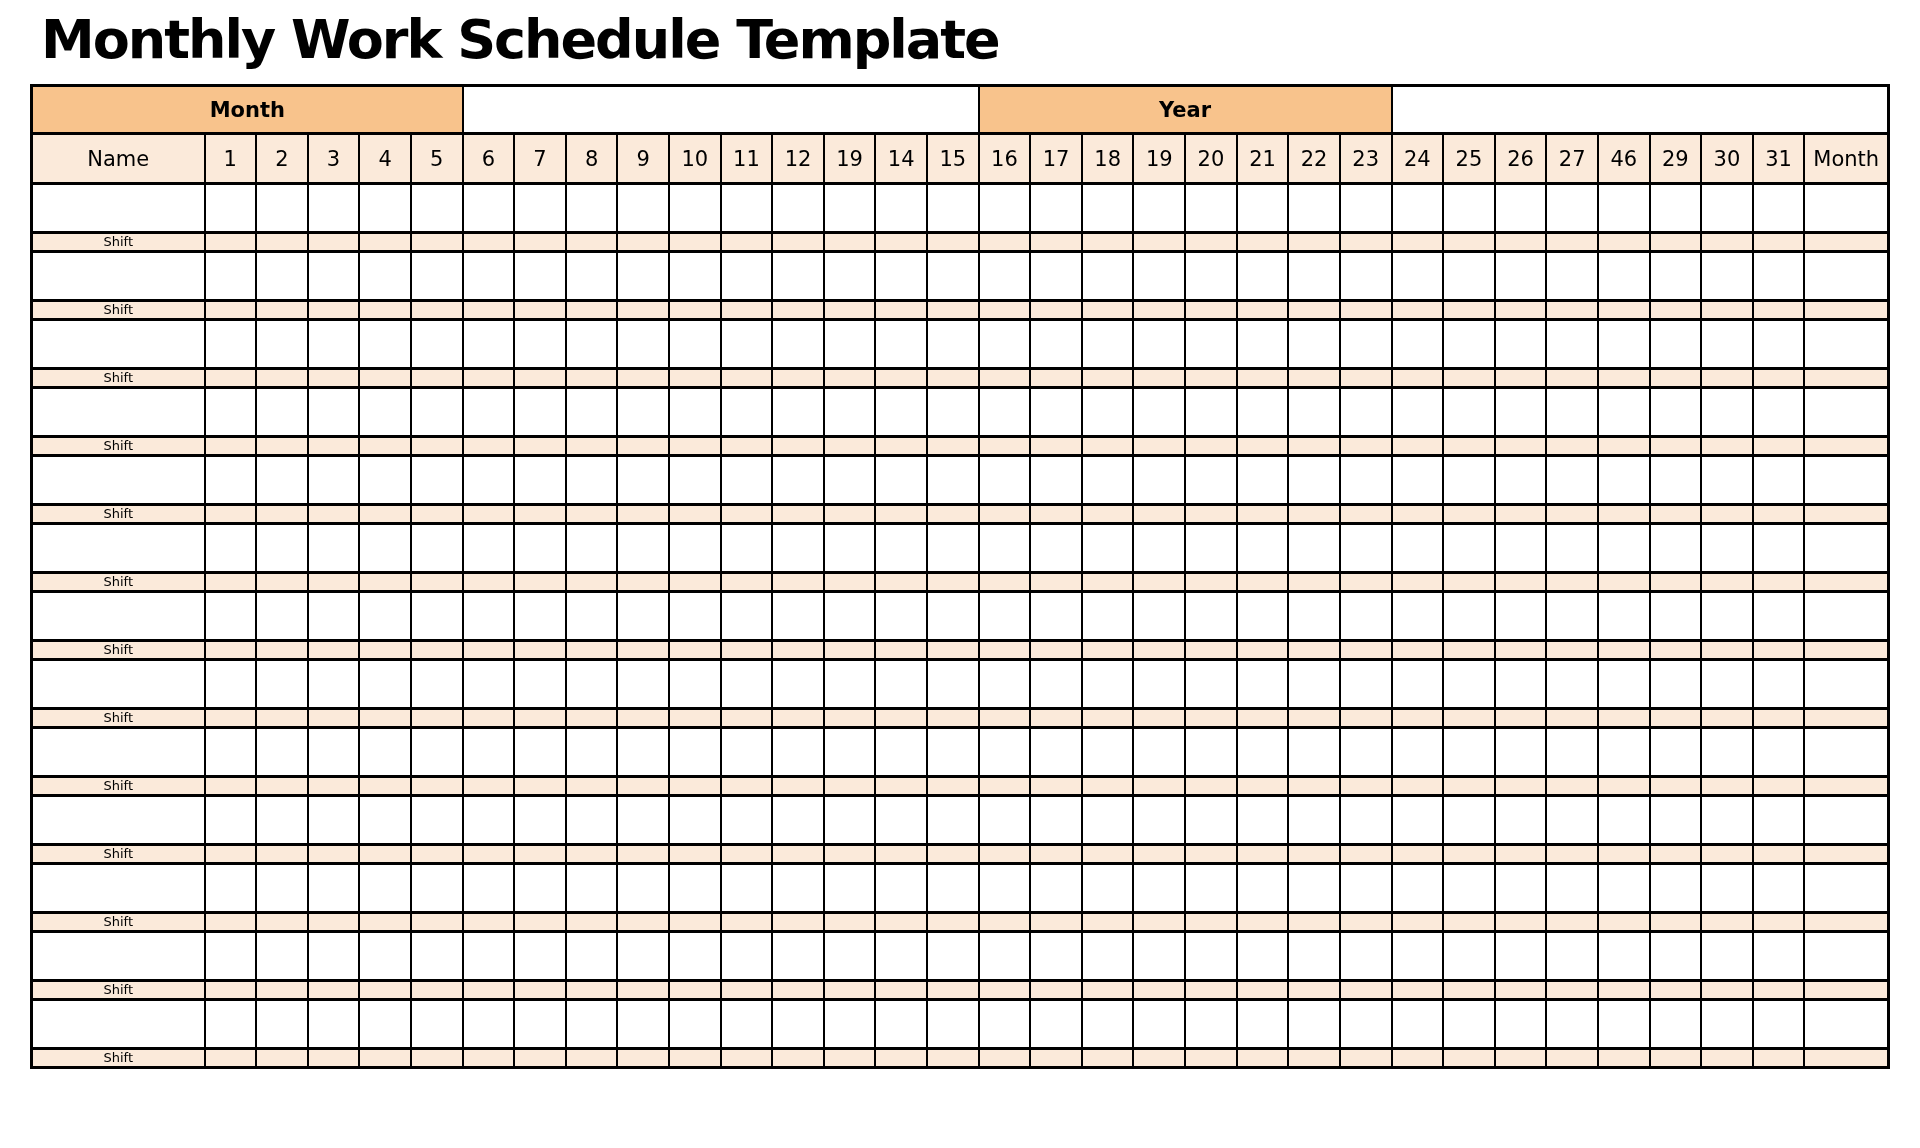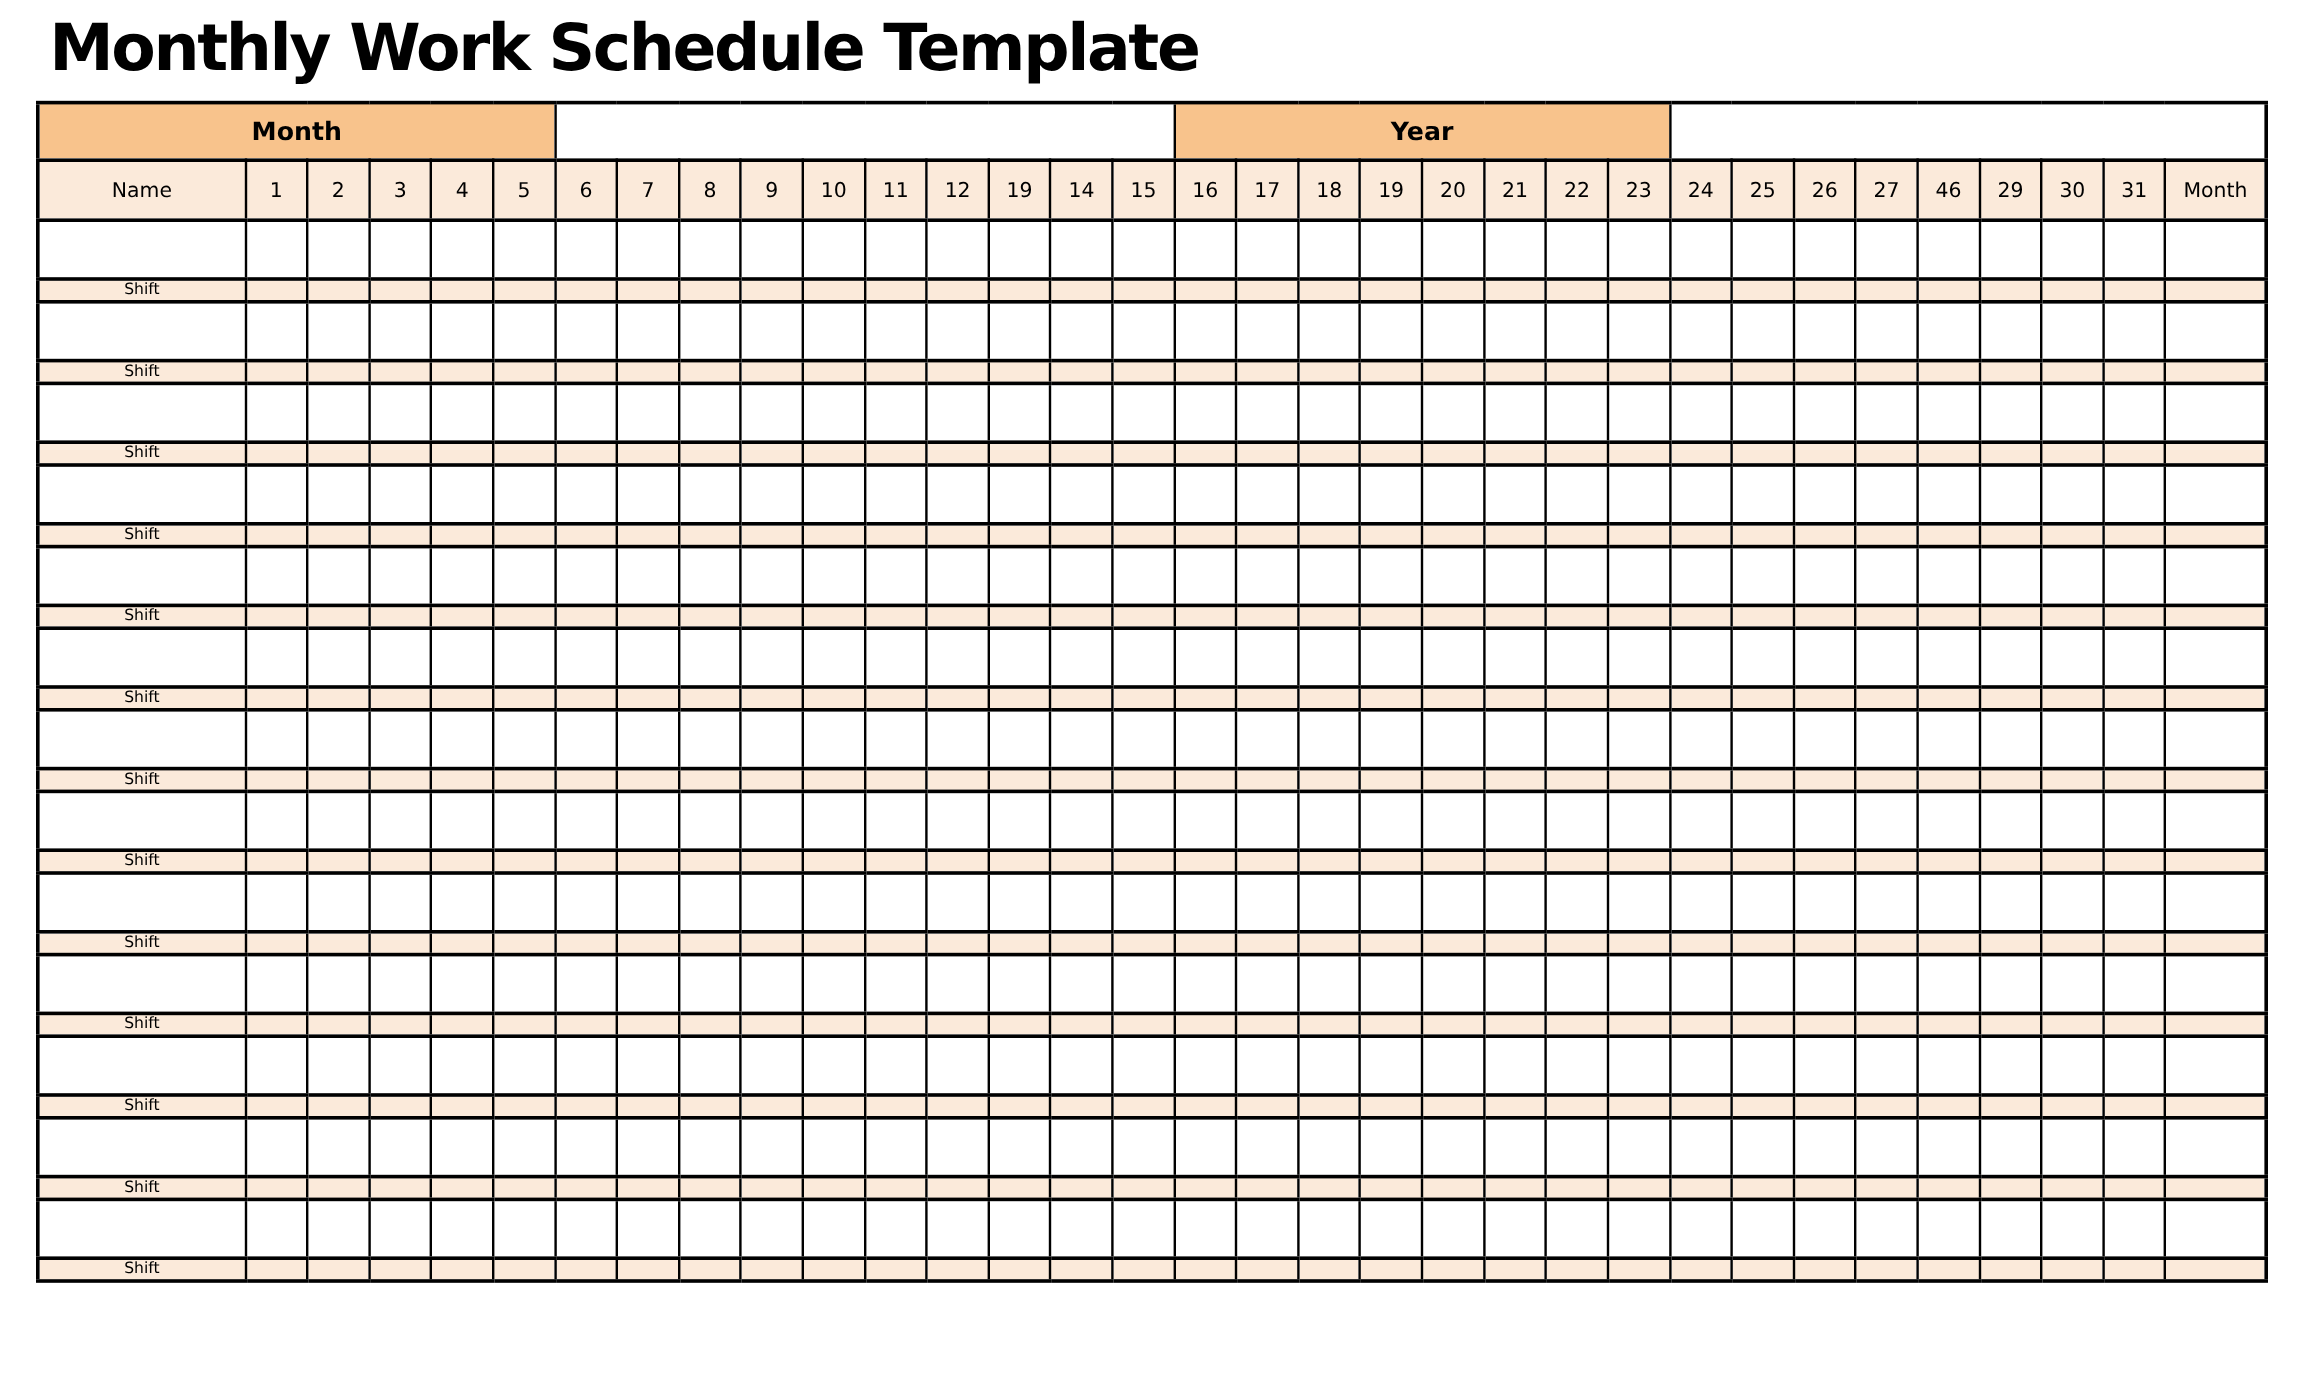--- a/index.html
+++ b/index.html
@@ -47,21 +47,21 @@
   }
   tr.band-row th{
     height:48px;
     font-size:21px;
     font-weight:bold;
     background:var(--page-bg);
   }
   tr.band-row th.fill{ background:var(--band-fill); }
   tr.day-row th{
     height:50px;
-    font-size:17px;
+    font-size:21px;
     background:var(--row-fill);
   }
   tr.entry-row td{
     height:49px;
     background:var(--page-bg);
   }
   tr.shift-row td{
     height:16px;
     background:var(--row-fill);
     font-size:13px;

